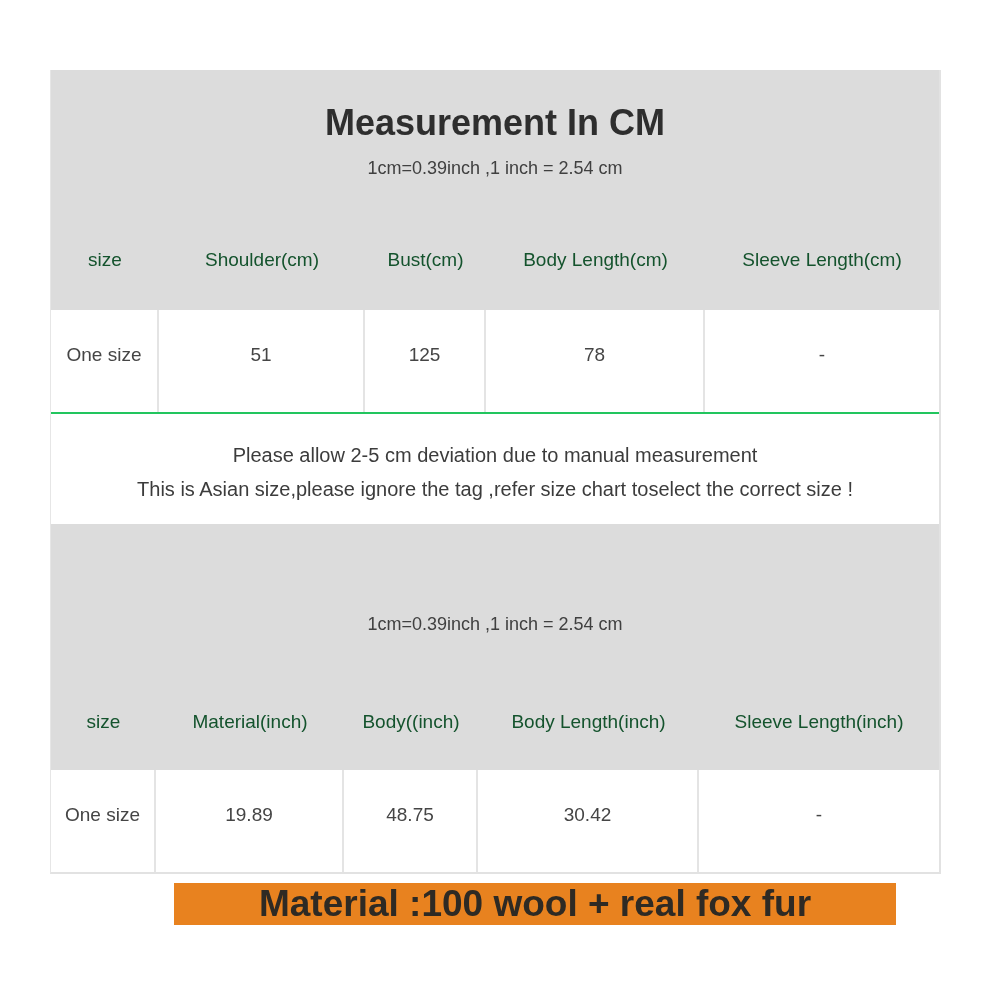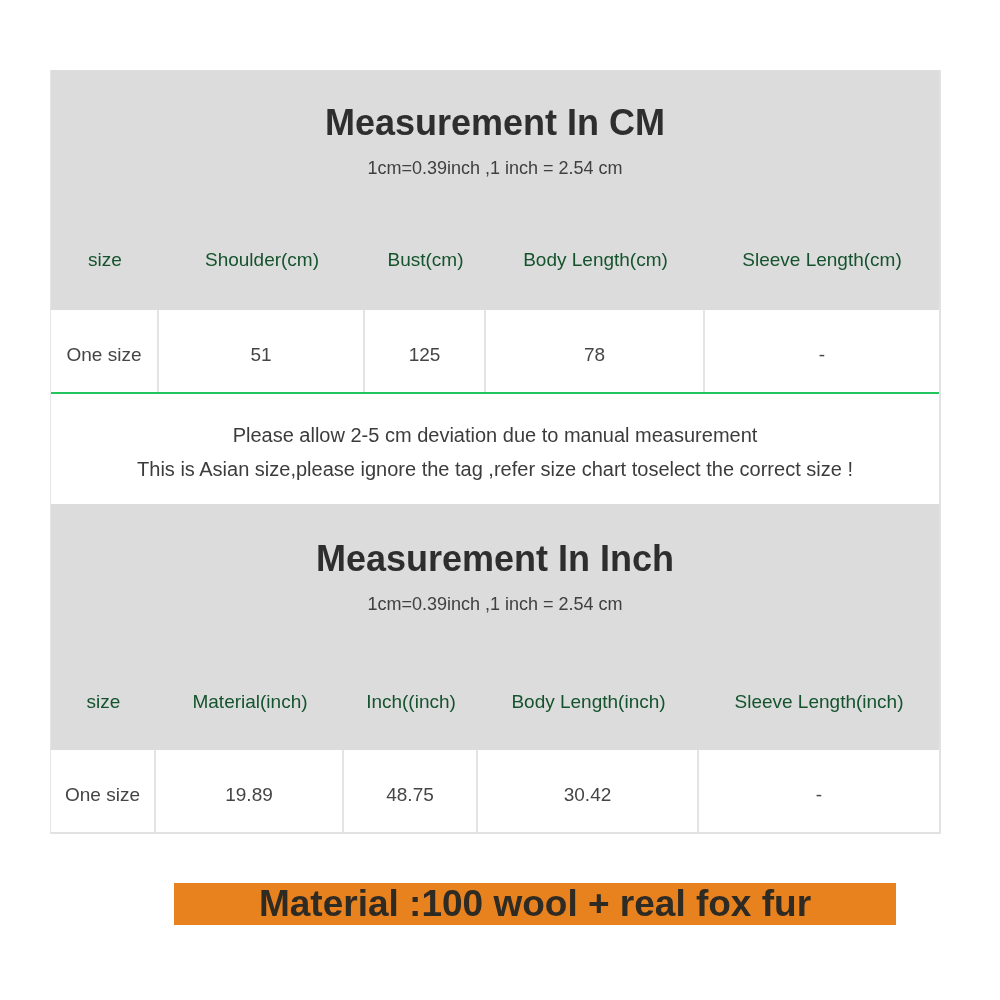--- a/index.html
+++ b/index.html
@@ -61,21 +61,21 @@
     .band-inch .head-row { top: 178px; }
     .head-cell {
       text-align: center;
       font-size: 19px;
       color: #14532d;
       line-height: 40px;
       white-space: nowrap;
     }
     .data-row {
       display: flex;
-      height: 82px;
+      height: 102px;
       background: #ffffff;
     }
     .data-cell {
       text-align: center;
       font-size: 19px;
       color: #454545;
       line-height: 90px;
       border-right: 2px solid #e4e4e4;
       box-sizing: border-box;
       white-space: nowrap;
@@ -147,26 +147,25 @@
     <div class="data-cell c3">78</div>
     <div class="data-cell c4">-</div>
   </div>
 
   <div class="notes">
     <div class="note-line">Please allow 2-5 cm deviation due to manual measurement</div>
     <div class="note-line">This is Asian size,please ignore the tag ,refer size chart toselect the correct size !</div>
   </div>
 
   <div class="band band-inch in">
-    <div class="title">Measurement In Inch</div>
     <div class="subtitle">1cm=0.39inch ,1 inch = 2.54 cm</div>
     <div class="head-row">
       <div class="head-cell c0">size</div>
       <div class="head-cell c1">Material(inch)</div>
-      <div class="head-cell c2">Inch((inch)</div>
+      <div class="head-cell c2">Body((inch)</div>
       <div class="head-cell c3">Body Length(inch)</div>
       <div class="head-cell c4">Sleeve Length(inch)</div>
     </div>
   </div>
   <div class="data-row in">
     <div class="data-cell c0">One size</div>
     <div class="data-cell c1">19.89</div>
     <div class="data-cell c2">48.75</div>
     <div class="data-cell c3">30.42</div>
     <div class="data-cell c4">-</div>

